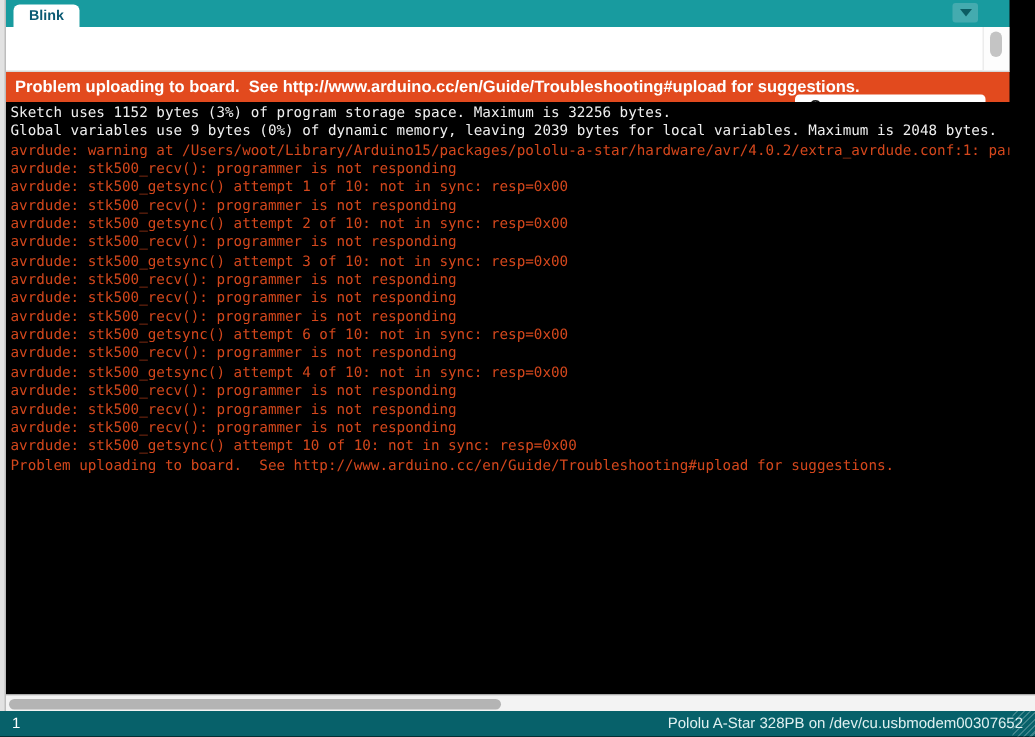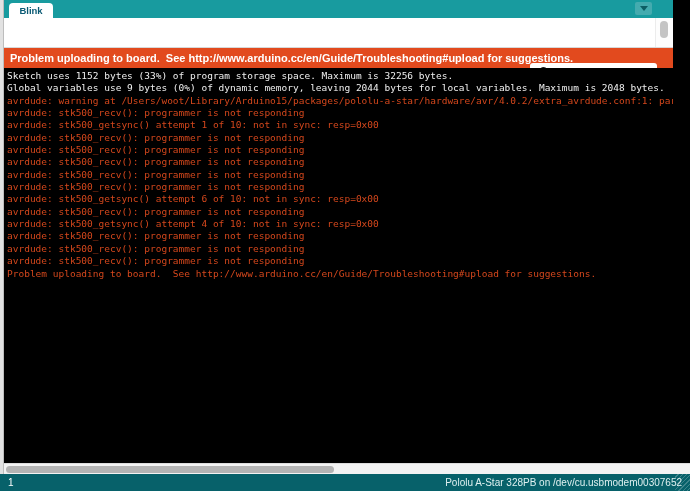--- a/index.html
+++ b/index.html
@@ -156,36 +156,39 @@
     </div>
   </div>
 
   <div class="error-bar">
     <span>Problem uploading to board.  See http://www.arduino.cc/en/Guide/Troubleshooting#upload for suggestions.</span>
     <button class="copy-btn">Copy error messages</button>
   </div>
 
   <div class="console">
 
-  <div class="console-line info">Sketch uses 1152 bytes (33%) of program storage space. Maximum is 32256 bytes.</div>
-      <div class="console-line info">Global variables use 9 bytes (0%) of dynamic memory, leaving 2044 bytes for local variables. Maximum is 2048 bytes.</div>
+  <div class="console-line info">Sketch uses 1152 bytes (3%) of program storage space. Maximum is 32256 bytes.</div>
+      <div class="console-line info">Global variables use 9 bytes (0%) of dynamic memory, leaving 2039 bytes for local variables. Maximum is 2048 bytes.</div>
       <div class="console-line error">avrdude: warning at /Users/woot/Library/Arduino15/packages/pololu-a-star/hardware/avr/4.0.2/extra_avrdude.conf:1: part m328pb overwrite</div>
       <div class="console-line error">avrdude: stk500_recv(): programmer is not responding</div>
       <div class="console-line error">avrdude: stk500_getsync() attempt 1 of 10: not in sync: resp=0x00</div>
       <div class="console-line error">avrdude: stk500_recv(): programmer is not responding</div>
-      <div class="console-line error">avrdude: stk500_recv(): programmer is not responding</div>
+      <div class="console-line error">avrdude: stk500_getsync() attempt 2 of 10: not in sync: resp=0x00</div>
+      <div class="console-line error">avrdude: stk500_recv(): programmer is not responding</div>
+      <div class="console-line error">avrdude: stk500_getsync() attempt 3 of 10: not in sync: resp=0x00</div>
       <div class="console-line error">avrdude: stk500_recv(): programmer is not responding</div>
       <div class="console-line error">avrdude: stk500_recv(): programmer is not responding</div>
       <div class="console-line error">avrdude: stk500_recv(): programmer is not responding</div>
       <div class="console-line error">avrdude: stk500_getsync() attempt 6 of 10: not in sync: resp=0x00</div>
       <div class="console-line error">avrdude: stk500_recv(): programmer is not responding</div>
       <div class="console-line error">avrdude: stk500_getsync() attempt 4 of 10: not in sync: resp=0x00</div>
       <div class="console-line error">avrdude: stk500_recv(): programmer is not responding</div>
       <div class="console-line error">avrdude: stk500_recv(): programmer is not responding</div>
       <div class="console-line error">avrdude: stk500_recv(): programmer is not responding</div>
+      <div class="console-line error">avrdude: stk500_getsync() attempt 10 of 10: not in sync: resp=0x00</div>
       <div class="console-line error">Problem uploading to board.  See http://www.arduino.cc/en/Guide/Troubleshooting#upload for suggestions.</div>
     </div>
 
 </div>
 
 <div class="hscroll-track">
   <div class="hscroll-thumb"></div>
 </div>
 
 <div class="status-bar">

